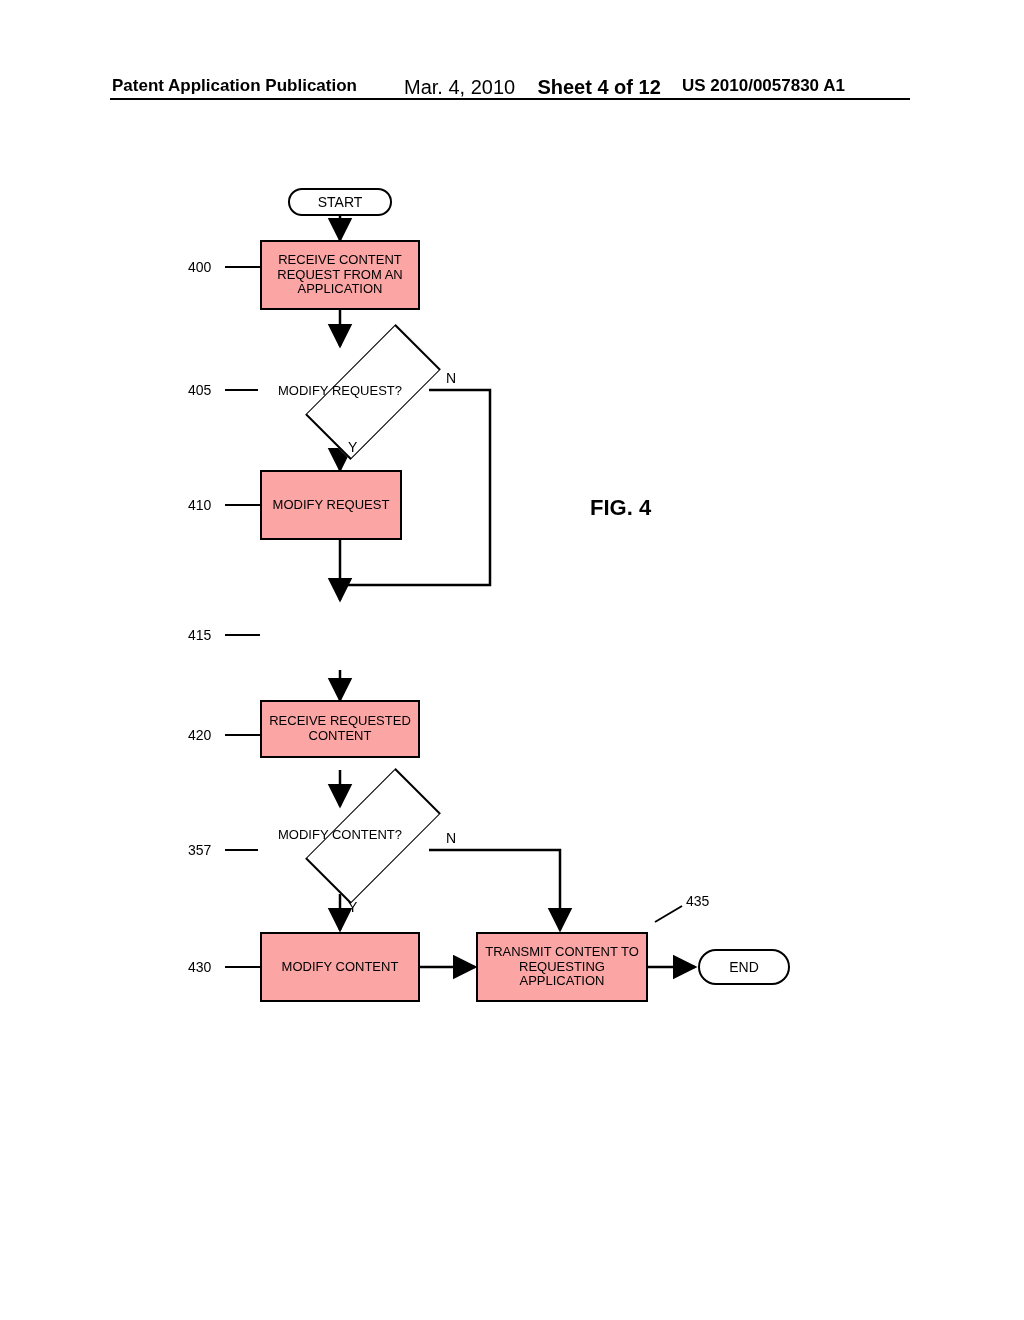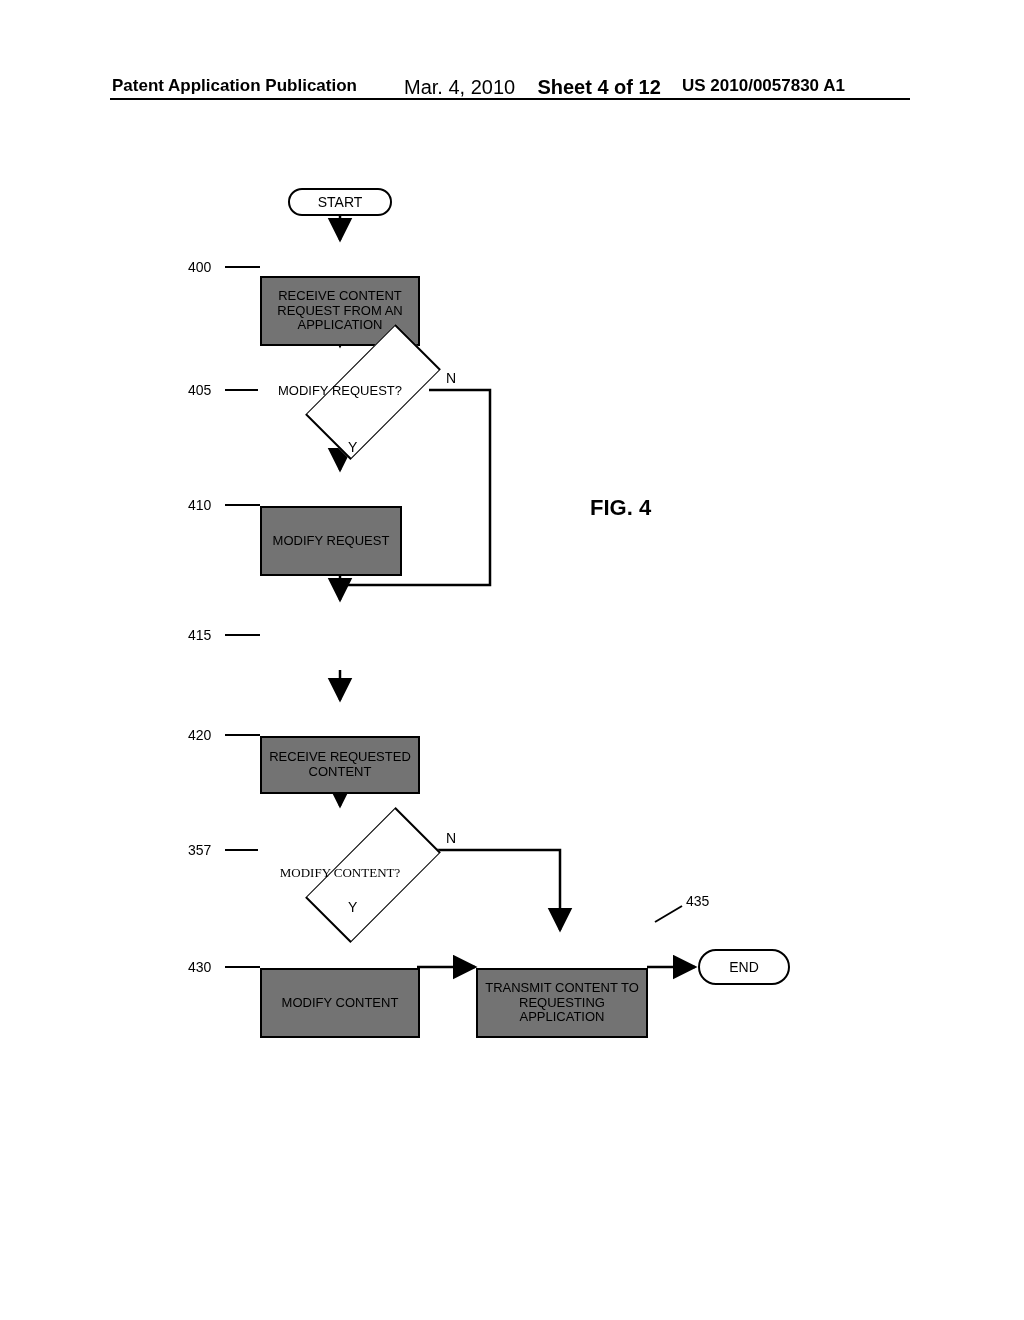--- a/index.html
+++ b/index.html
@@ -64,22 +64,21 @@
     line-height: 1.15;
     padding: 4px 6px;
   }
   .terminator {
     border: 2.5px solid #000;
     border-radius: 999px;
     font-size: 14px;
   }
   .process {
     border: 2.5px solid #000;
-    background: #737373;
-    margin-top: 36px;
+    background: #fca5a5;
   }
   .decision-wrap {
     position: absolute;
     text-align: center;
   }
   .diamond {
     position: absolute;
     top: 0;
     left: 0;
     border: 2.5px solid #000;
@@ -181,21 +180,21 @@
     <div class="decision-wrap" style="left:131px; top:176px; width:178px; height:88px;">
       <div class="diamond" style="left:58px; top:-18px; width:124px; height:124px; transform: rotate(45deg) scaleX(0.5);"></div>
       <div class="decision-text" style="width:178px; height:88px;">MODIFY REQUEST?</div>
     </div>
 
     <div class="node process" style="left:140px; top:300px; width:142px; height:70px;">MODIFY REQUEST</div>
 
 
     <div class="node process" style="left:140px; top:530px; width:160px; height:58px;">RECEIVE REQUESTED CONTENT</div>
 
-    <div class="decision-wrap" style="left:131px; top:659px; width:178px; height:88px;font-family:Liberation Serif, serif;">
+    <div class="decision-wrap" style="left:131px; top:620px; width:178px; height:88px;">
       <div class="diamond" style="left:58px; top:-18px; width:124px; height:124px; transform: rotate(45deg) scaleX(0.5);"></div>
       <div class="decision-text" style="width:178px; height:88px;">MODIFY CONTENT?</div>
     </div>
 
     <div class="node process" style="left:140px; top:762px; width:160px; height:70px;">MODIFY CONTENT</div>
 
     <div class="node process" style="left:356px; top:762px; width:172px; height:70px;">TRANSMIT CONTENT TO REQUESTING APPLICATION</div>
 
     <div class="node terminator" style="left:578px; top:779px; width:92px; height:36px;">END</div>
 

